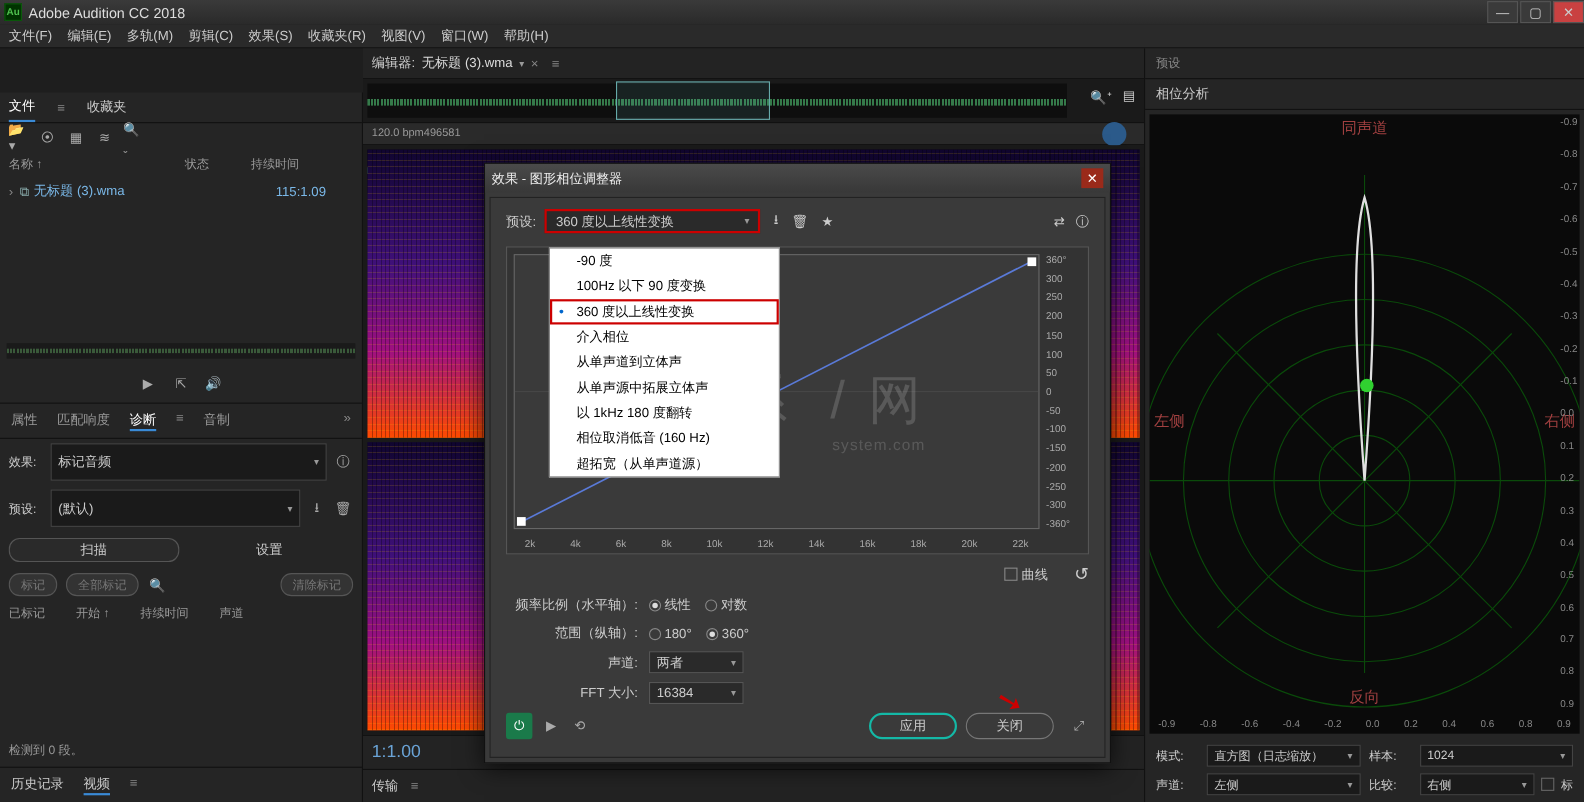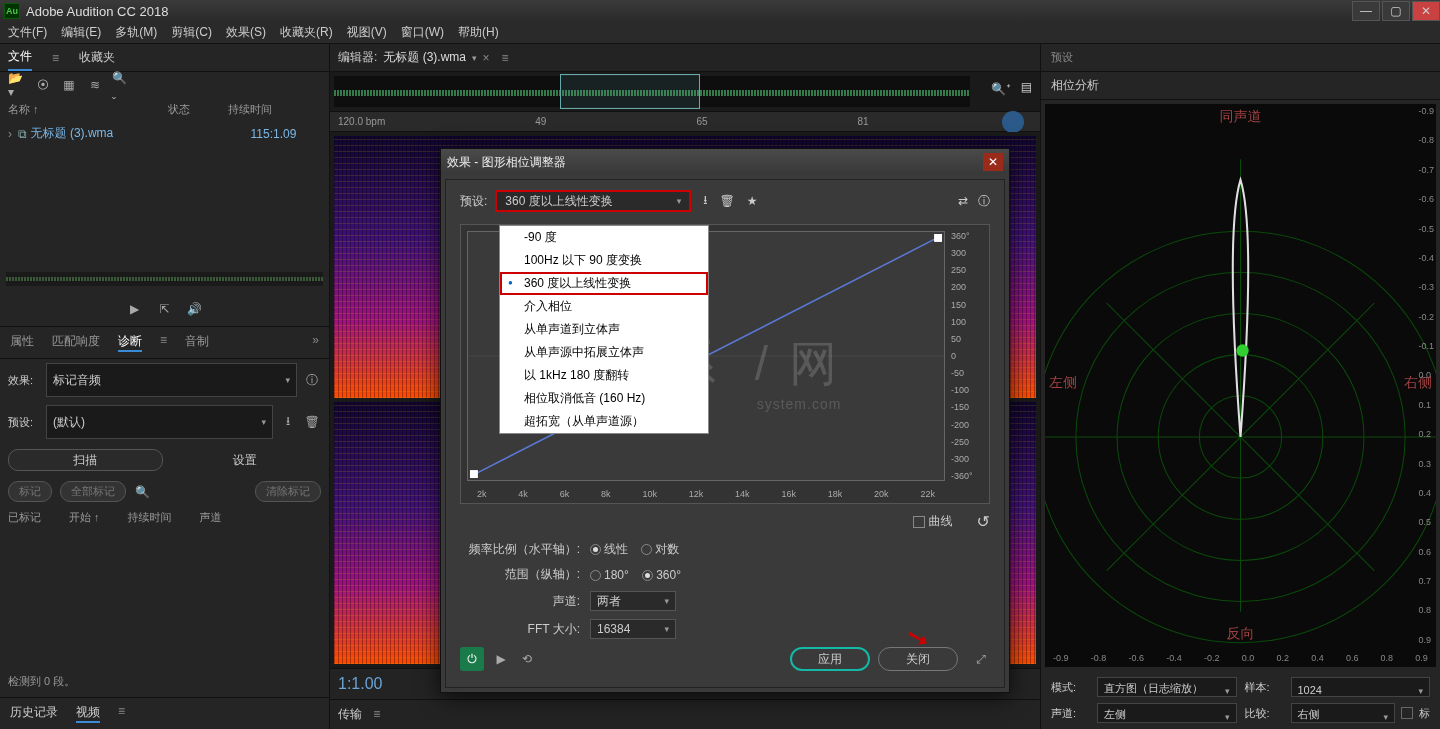--- a/index.html
+++ b/index.html
@@ -6,21 +6,21 @@
 body { background: #1e1e1e; color: #ccc; font-size: 12px; width: 1440px; height: 729px; overflow: hidden; position: relative; }
 .titlebar { height: 22px; background: linear-gradient(#3a3a3a,#2a2a2a); display: flex; align-items: center; padding-left: 4px; }
 .titlebar .icon { width: 16px; height: 16px; background: #003300; border: 1px solid #0a5a0a; display: flex; align-items: center; justify-content: center; color: #4fc24f; font-size: 9px; font-weight: bold; margin-right: 6px; }
 .titlebar .title { flex: 1; font-size: 13px; color: #ddd; }
 .winbtns { display: flex; }
 .winbtn { width: 28px; height: 20px; background: #3a3a3a; border: 1px solid #555; display: flex; align-items: center; justify-content: center; margin-left: 2px; cursor: pointer; }
 .winbtn.close { background: #c94141; }
 .menubar { height: 22px; background: #2a2a2a; display: flex; align-items: center; padding-left: 8px; gap: 14px; border-bottom: 1px solid #111; }
 .menubar span { font-size: 12px; cursor: pointer; }
 .workspace { display: flex; height: calc(729px - 44px); }
-.left-panel { width: 330px; background: #252525; border-right: 1px solid #111; display: flex; flex-direction: column; }
+.left-panel { width: 330px; background: #252525; border-right: 1px solid #111; display: flex; flex-direction: column; margin-top: 40px; }
 .panel-tabs { height: 28px; display: flex; align-items: center; padding: 0 8px; gap: 20px; border-bottom: 1px solid #111; }
 .panel-tabs .tab { cursor: pointer; padding: 4px 0; }
 .panel-tabs .tab.active { border-bottom: 2px solid #3a8ad6; color: #fff; }
 .toolbar-row { height: 26px; display: flex; align-items: center; padding: 0 8px; gap: 8px; }
 .icon-btn { width: 18px; height: 18px; display: flex; align-items: center; justify-content: center; cursor: pointer; color: #aaa; }
 .list-header { display: flex; padding: 4px 8px; font-size: 11px; color: #999; }
 .list-header .col1 { width: 160px; }
 .list-header .col2 { width: 60px; }
 .file-row { display: flex; padding: 4px 8px; align-items: center; }
 .file-row .name { color: #7ab8e8; width: 160px; }
@@ -44,37 +44,37 @@
 .bottom-tabs span { cursor: pointer; }
 .bottom-tabs span.active { border-bottom: 2px solid #3a8ad6; }
 
 .center-panel { flex: 1; background: #232323; display: flex; flex-direction: column; position: relative; }
 .editor-tab { height: 28px; display: flex; align-items: center; padding: 0 8px; gap: 6px; border-bottom: 1px solid #111; }
 .timeline { height: 40px; background: #1a1a1a; border-bottom: 1px solid #111; position: relative; display: flex; align-items: center; }
 .timeline-wav { position: absolute; left: 4px; right: 70px; top: 4px; bottom: 4px; background: #0e0e0e; }
 .timeline-wav::after { content:""; position:absolute; left:0; right:0; top:14px; height:6px; background:repeating-linear-gradient(90deg,#357a4a 0 2px,transparent 2px 3px);}
 .sel-region { position: absolute; left: 230px; width: 140px; top: 2px; bottom: 2px; border: 1px solid #6aa; background: rgba(100,180,180,0.12); }
 .zoom-icons { position: absolute; right: 8px; top: 8px; display: flex; gap: 10px; }
-.ruler { height: 20px; background: #2a2a2a; display: flex; align-items: center; padding: 0 8px; font-size: 10px; color: #999; gap: 150px; border-bottom: 1px solid #111; position: relative; }
+.ruler { height: 20px; background: #2a2a2a; display: flex; align-items: center; padding: 0 8px; font-size: 10px; color: #999; border-bottom: 1px solid #111; position: relative; }
 .bpm-chip { position: absolute; right: 16px; width: 22px; height: 22px; border-radius: 50%; background: #2b5a8a; top: -1px; }
 .spectro-area { flex: 1; background: #1a1a1a; display: flex; flex-direction: column; gap: 4px; padding: 4px; position: relative; }
 .spectro { flex: 1; background: linear-gradient(to top, #ff4a00 0%, #a01080 30%, #40107a 60%, #100530 100%); position: relative; overflow: hidden; }
 .spectro::after { content:""; position:absolute; inset:0; background: repeating-linear-gradient(90deg, rgba(0,0,0,0.3) 0 1px, transparent 1px 4px), repeating-linear-gradient(0deg, rgba(255,200,0,0.15) 0 1px, transparent 1px 6px);}
 .wave-strip { height: 40px; background: #0a0a0a; position: absolute; left: 4px; right: 4px; top: 4px; }
 .wave-strip::after { content:""; position:absolute; left:0; right:0; top:16px; height:6px; background:repeating-linear-gradient(90deg,#45a060 0 2px,transparent 2px 3px);}
 .time-display { font-size: 16px; color: #6aa3d6; padding: 6px 8px; border-top: 1px solid #111; }
 .transfer { padding: 6px 8px; border-top: 1px solid #111; }
 
 .right-panel { width: 400px; background: #252525; border-left: 1px solid #111; display: flex; flex-direction: column; }
 .right-panel .hdr { height: 28px; display: flex; align-items: center; padding: 0 10px; border-bottom: 1px solid #111; }
 .phase-area { flex: 1; position: relative; background: #0a0a0a; margin: 4px; }
 .phase-area svg { width: 100%; height: 100%; }
 .axis-label { position: absolute; font-size: 14px; color: #999; }
 .right-controls { padding: 6px 10px; display: grid; grid-template-columns: 38px 1fr 38px 1fr; gap: 6px 8px; align-items: center; font-size: 11px; }
-.right-controls .sel { background: #1a1a1a; border: 1px solid #444; height: 20px; display: flex; align-items: flex-end; padding: 0 6px; justify-content: space-between; }
+.right-controls .sel { background: #1a1a1a; border: 1px solid #444; height: 20px; display: flex; align-items: center; padding: 0 6px; justify-content: space-between; }
 .chk { width: 12px; height: 12px; border: 1px solid #666; display: inline-block; vertical-align: middle; }
 
 
 .dialog { position: absolute; left: 440px; top: 148px; width: 570px; background: #3a3a3a; border: 1px solid #111; box-shadow: 0 4px 20px rgba(0,0,0,0.7); z-index: 100; }
 .dialog-title { height: 26px; background: linear-gradient(#4a4a4a,#383838); display: flex; align-items: center; justify-content: space-between; padding: 0 6px; font-size: 12px; color: #eee; }
 .dialog-close { width: 20px; height: 18px; background: #9a2a1a; display: flex; align-items: center; justify-content: center; cursor: pointer; color: #fff; }
 .dialog-inner { border: 1px solid #222; margin: 4px; padding: 10px 14px 14px; background: #3a3a3a; }
 .preset-row { display: flex; align-items: center; gap: 8px; margin-bottom: 12px; }
 .preset-select { width: 196px; height: 22px; background: #2a2a2a; border: 2px solid #c00; display: flex; align-items: center; justify-content: space-between; padding: 0 8px; cursor: pointer; }
 .preset-icons { display: flex; gap: 12px; align-items: center; color: #ccc; margin-left: 4px; }

